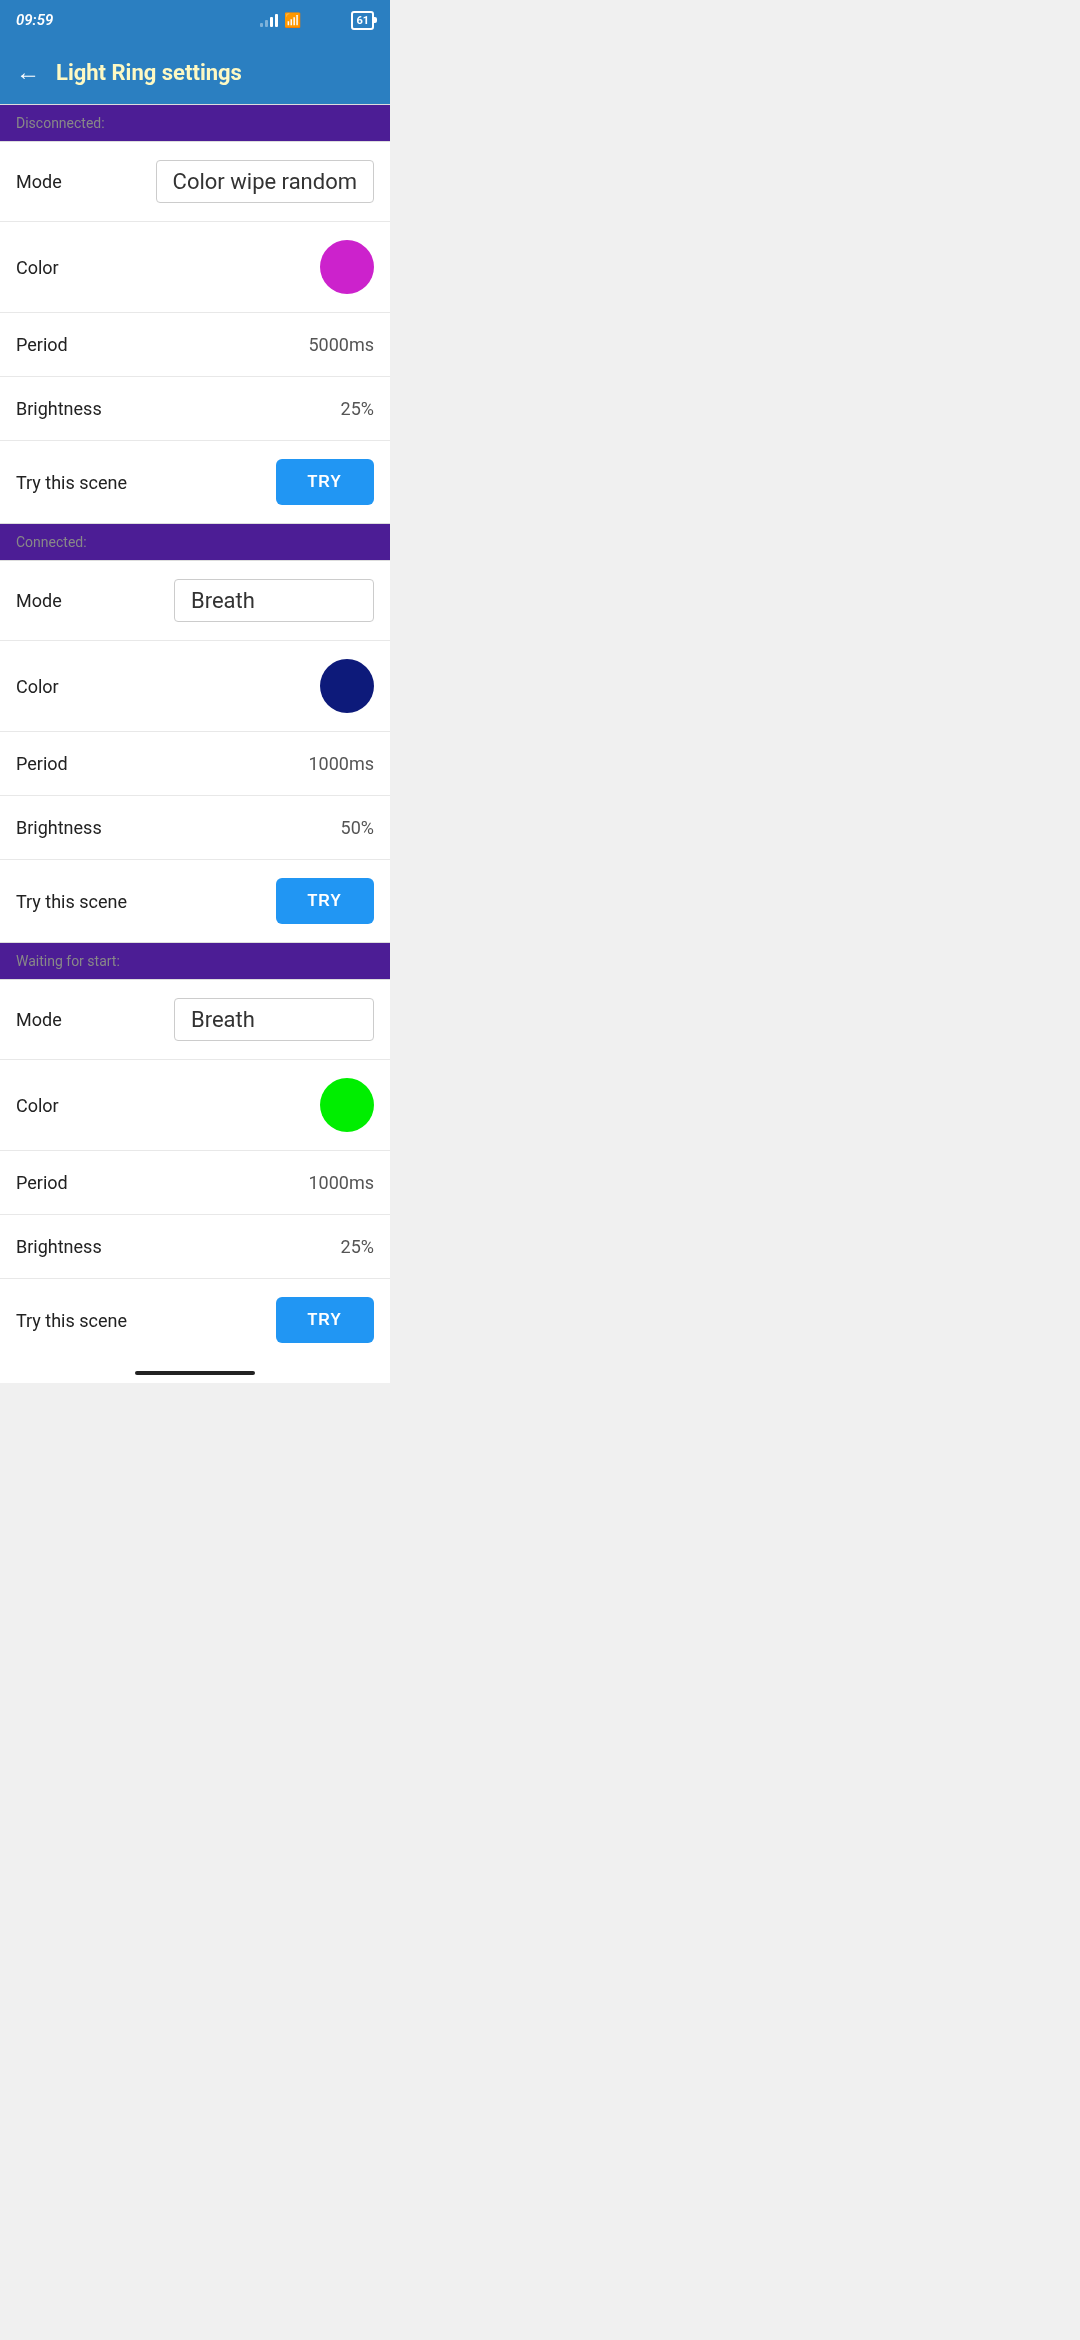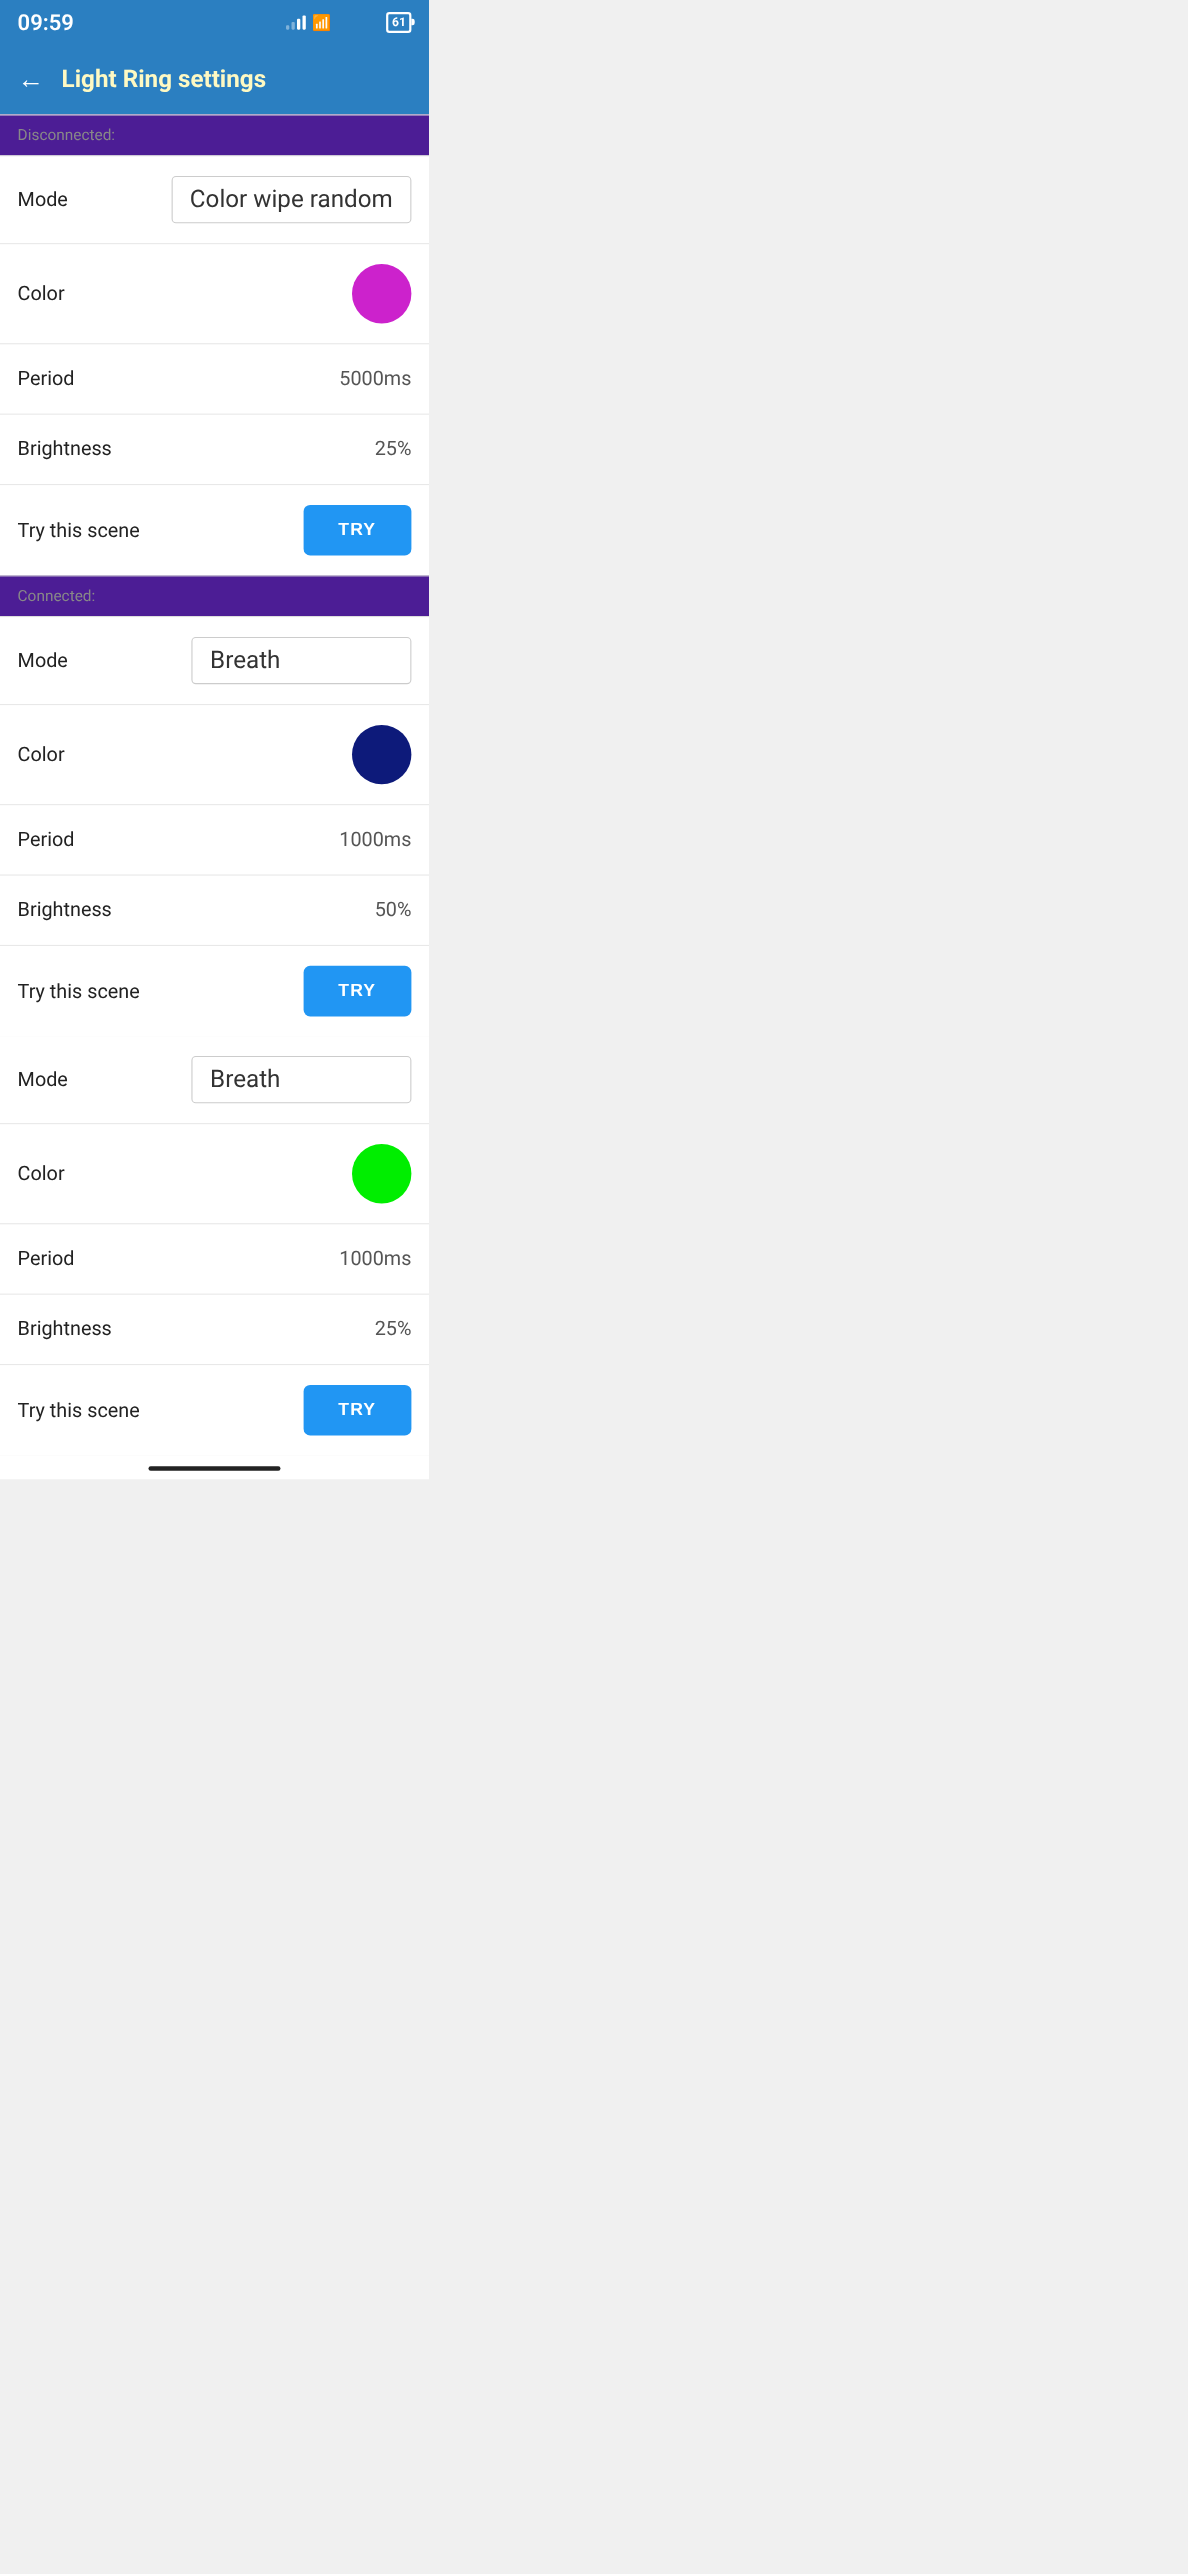--- a/index.html
+++ b/index.html
@@ -17,22 +17,23 @@
     .status-bar {
       background: #2b7fc1;
       height: 40px;
       display: flex;
       align-items: center;
       justify-content: space-between;
       padding: 0 16px;
       color: white;
     }
     .status-time {
-      font-size: 20px;
+      font-size: 15px;
       font-weight: 600;
+      font-style: italic;
     }
     .status-icons {
       display: flex;
       align-items: center;
       gap: 6px;
       font-size: 12px;
     }
     .signal-bars {
       display: flex;
       align-items: flex-end;
@@ -245,20 +246,21 @@
       </div>
       <div class="setting-row">
         <span class="setting-label">Brightness</span>
         <span class="setting-value">50%</span>
       </div>
       <div class="setting-row">
         <span class="setting-label">Try this scene</span>
         <button class="try-button">TRY</button>
       </div>
     </div>
+    <div class="section-header">Waiting for start:</div>
     <div class="settings-card">
       <div class="setting-row">
         <span class="setting-label">Mode</span>
         <div class="mode-input-box">Breath</div>
       </div>
       <div class="setting-row">
         <span class="setting-label">Color</span>
         <div class="color-circle" style="background-color: rgb(0, 238, 0);"></div>
       </div>
       <div class="setting-row">

